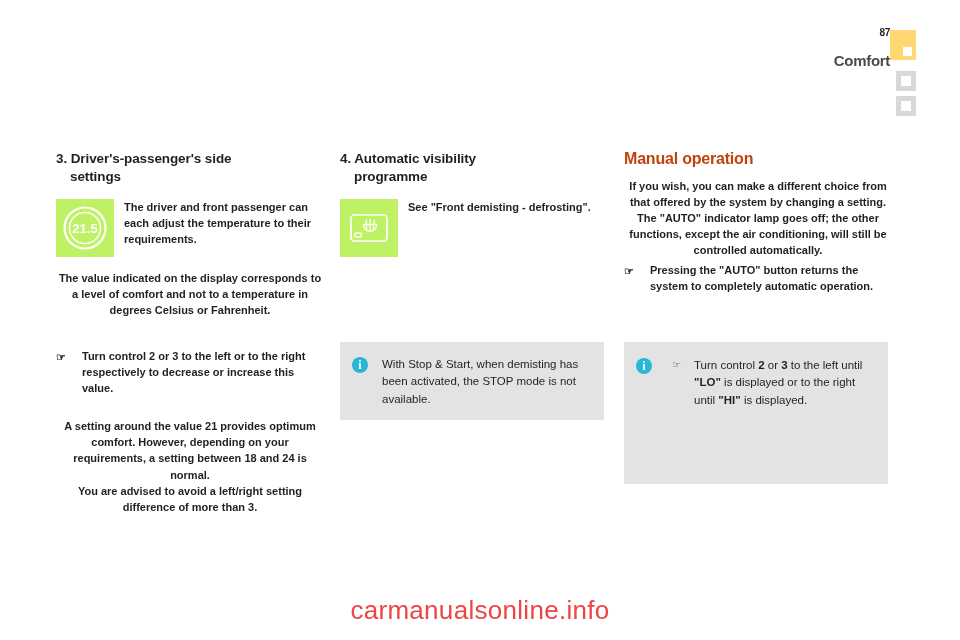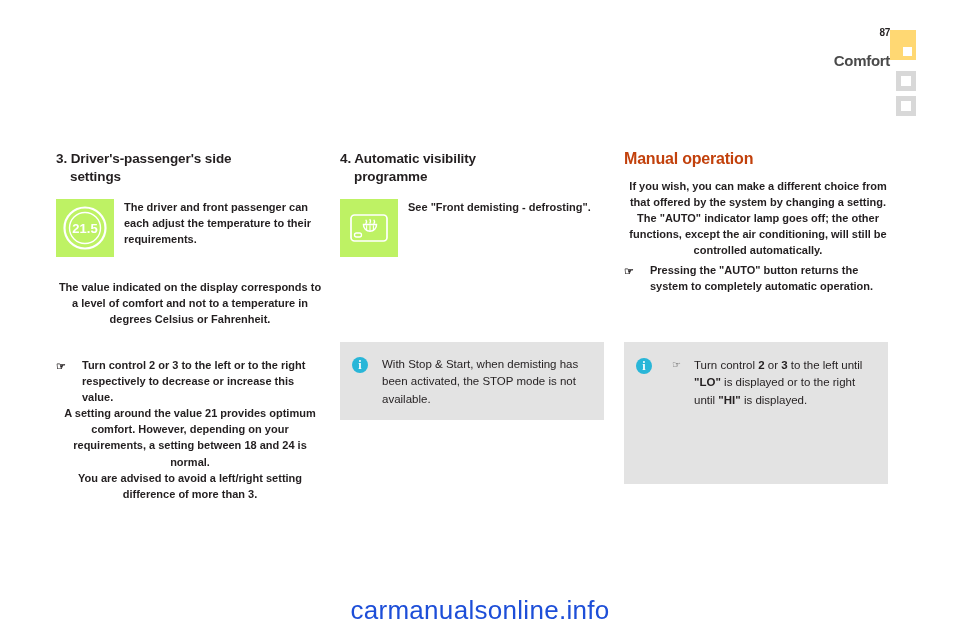--- a/index.html
+++ b/index.html
@@ -122,22 +122,22 @@
     font-weight: bold;
   }
 
   .body-text {
     font-size: 11px;
     line-height: 1.46;
     font-weight: bold;
     margin: 0;
     text-align: center;
   }
-  .body-text.gap { }
-  .body-text.small-gap { margin-top: 18px; }
+  .body-text.gap { margin-top: 22px; }
+  .body-text.small-gap { margin-top: 9px; }
 
   
   .bullet-item {
     position: relative;
     padding-left: 26px;
     font-size: 11px;
     line-height: 1.46;
     font-weight: bold;
   }
   .bullet-item .pointer {
@@ -197,21 +197,21 @@
   b { font-weight: bold; }
 
   
   .watermark {
     position: absolute;
     left: 0;
     right: 0;
     bottom: 14px;
     text-align: center;
     font-size: 26px;
-    color: #1d4ed8;
+    color: #ef4444;
     letter-spacing: 0.3px;
     font-family: "Liberation Sans", sans-serif;
   }
 </style>
 </head>
 <body>
 
 <div class="page-header">
   <div class="header-text">
     <div class="header-page-num">87</div>

